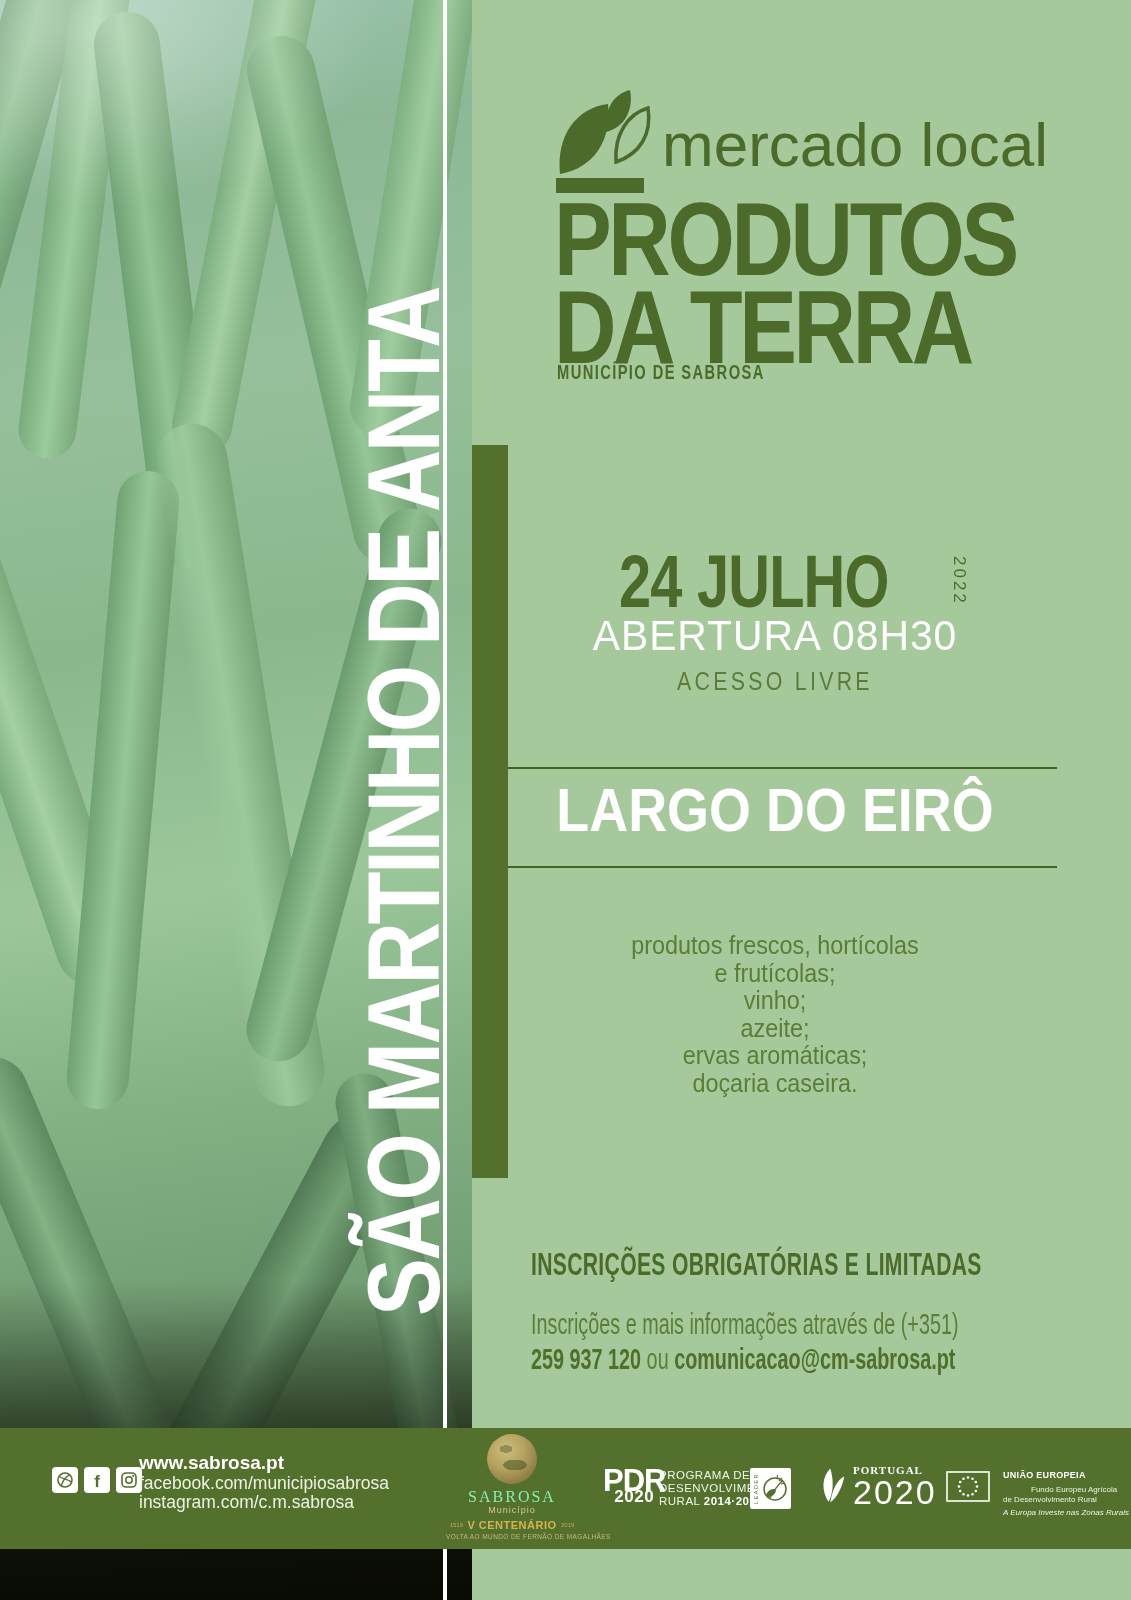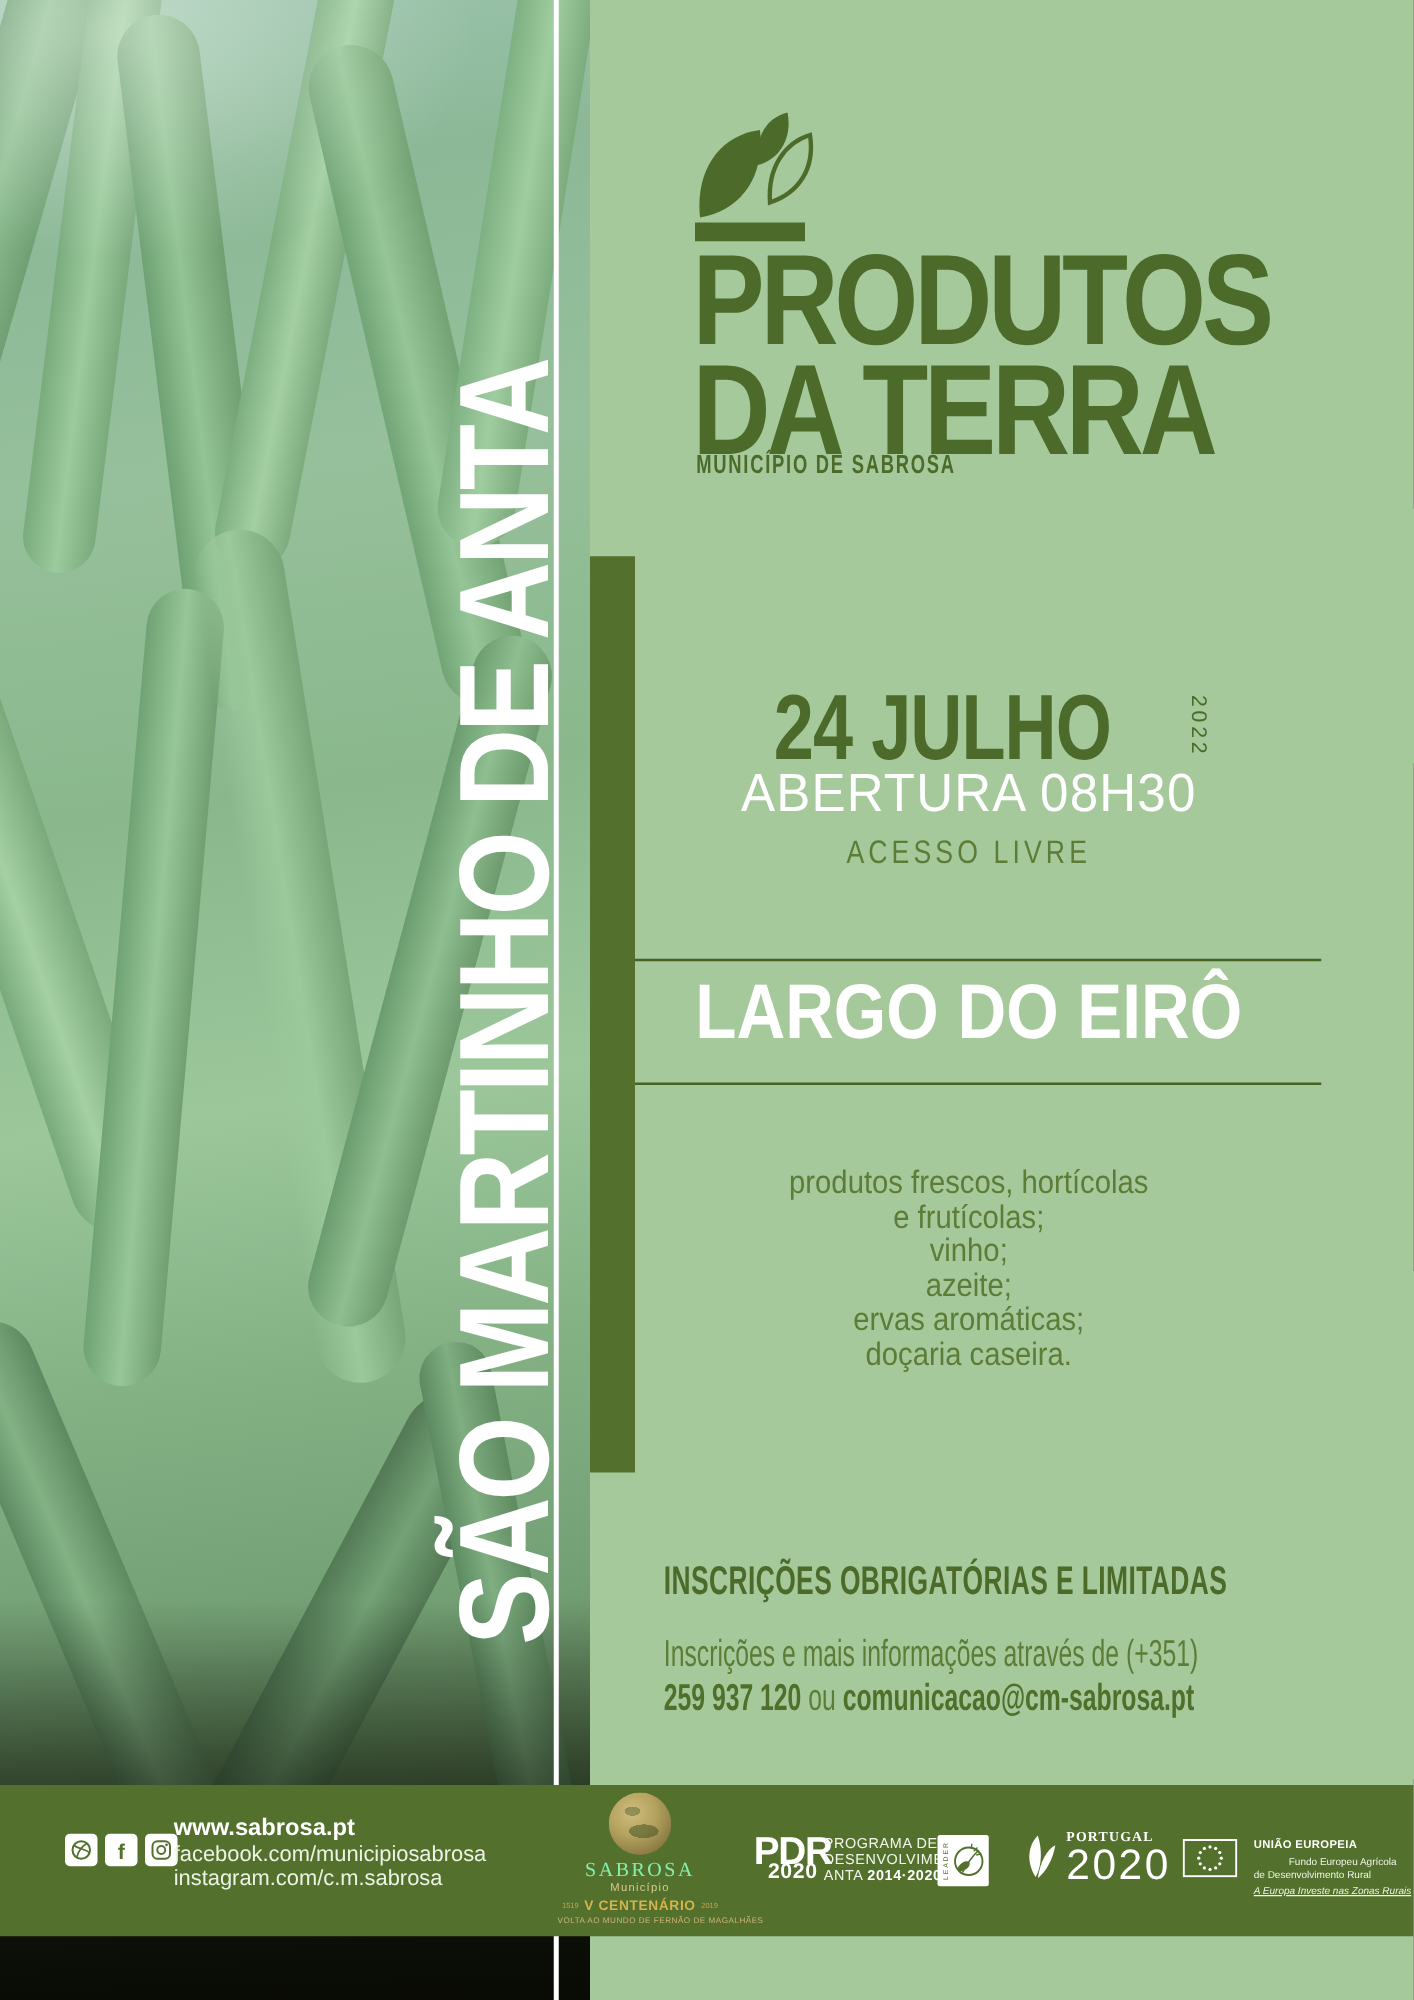--- a/index.html
+++ b/index.html
@@ -86,21 +86,21 @@
   .pdr-text b{font-weight:700;color:#fff;}
   .leader{position:absolute;left:750px;top:40px;width:41px;height:41px;background:#fff;border-radius:2px;}
   .pt2020{position:absolute;left:818px;top:36px;display:flex;align-items:flex-start;}
   .pt-text{margin-left:7px;}
   .pt-top{font-family:"Liberation Serif",serif;font-size:11px;font-weight:700;letter-spacing:1px;line-height:13px;}
   .pt-bottom{font-size:34px;line-height:31px;letter-spacing:2px;font-weight:400;}
   .eu-flag{position:absolute;left:946px;top:43px;}
   .eu-text{position:absolute;left:1003px;top:42px;}
   .eu-head{font-size:9px;font-weight:700;line-height:10px;letter-spacing:.3px;}
   .eu-line{font-size:8px;line-height:9.5px;color:#eef4e6;}
-  .eu-it{font-style:italic;margin-top:4px;text-decoration:underline;}
+  .eu-it{font-style:italic;margin-top:4px;}
   .eu-gap{margin-top:5px;padding-left:28px;}
 </style>
 </head>
 <body>
 
 <div id="poster">
 
   <div class="photo">
     <div class="bean b1"></div>
     <div class="bean b2"></div>
@@ -123,20 +123,21 @@
   <div class="white-line"></div>
 
   <div class="side-title">SÃO MARTINHO DE ANTA</div>
 
   <svg class="plant-icon" width="100" height="108" viewBox="0 0 100 108">
     <rect x="0" y="90" width="88" height="15" fill="#4c6a29"></rect>
     <path d="M4,86 C0,48 20,20 52,16 C56,52 38,80 4,86 Z" fill="#4c6a29"></path>
     <path d="M50,44 C48,20 58,6 74,2 C78,22 68,40 50,44 Z" fill="#4c6a29"></path>
     <path d="M60,74 C58,46 72,26 92,20 C96,46 84,66 60,74 Z" fill="none" stroke="#4c6a29" stroke-width="3.5"></path>
   </svg>
+  <div class="brand-tagline">mercado local</div>
   <div class="brand-title">
     <div>PRODUTOS</div>
     <div>DA TERRA</div>
   </div>
   <div class="brand-muni">MUNICÍPIO DE SABROSA</div>
 
   <div class="cc date-row">
     <span class="date">24 JULHO</span>
     <span class="year">2022</span>
   </div>
@@ -207,21 +208,21 @@
     </div>
 
     <div class="pdr-logo">
       <div class="pdr-acr">PDR</div>
       <div class="pdr-year">2020</div>
     </div>
     <div class="pdr-text">
       <div>PROGRAMA DE</div>
       <div>DESENVOLVIMENTO</div>
       <div>
-        <span>ANTA</span>
+        <span>RURAL</span>
         <b>2014·2020</b>
       </div>
     </div>
 
     <div class="leader">
       <svg width="41" height="41" viewBox="0 0 41 41">
         <text x="-36" y="8" transform="rotate(-90)" font-size="5.5" letter-spacing="1.5" fill="#53702c">LEADER</text>
         <circle cx="25" cy="21" r="11" fill="none" stroke="#53702c" stroke-width="1.5"></circle>
         <ellipse cx="21" cy="25" rx="5.5" ry="3" transform="rotate(-35 21 25)" fill="#53702c"></ellipse>
         <path d="M20,30 C24,22 29,16 33,12" fill="none" stroke="#53702c" stroke-width="1.3"></path>

